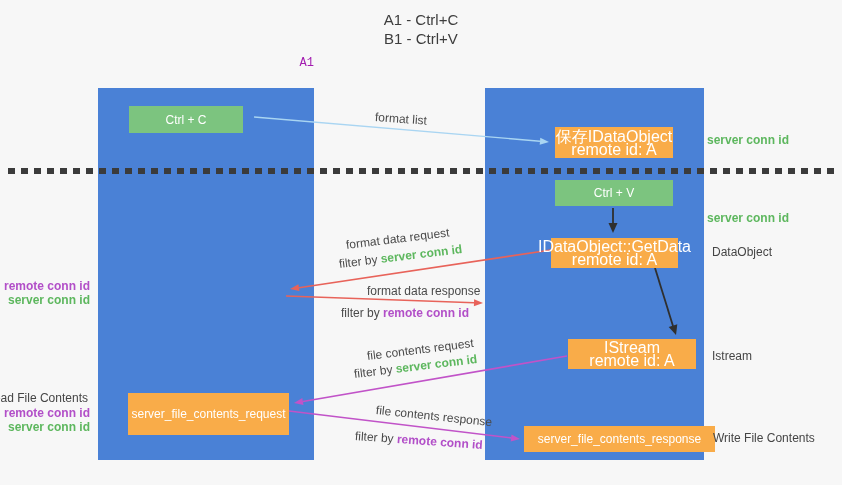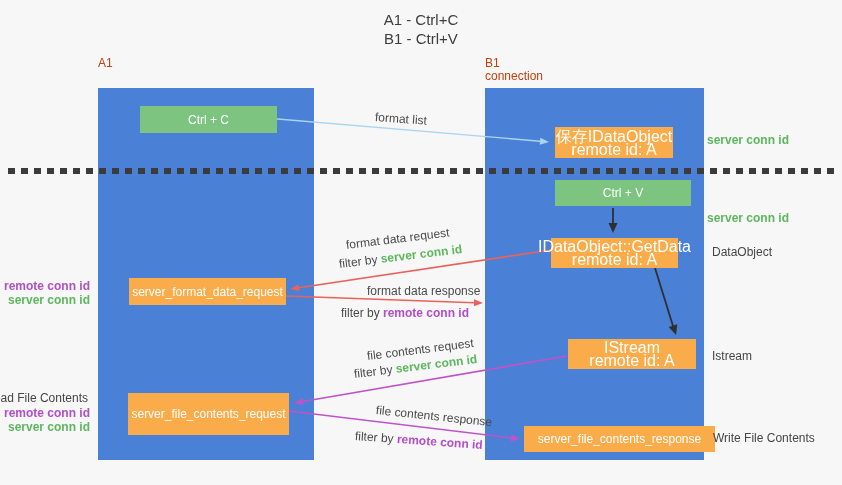--- a/index.html
+++ b/index.html
@@ -14,21 +14,21 @@
     --text-dark:#454545;
     --text-green:#5db75e;
     --text-purple:#b24fc8;
   }
   *{margin:0;padding:0;box-sizing:border-box;}
   body{font-family:"Liberation Sans",sans-serif;background:#fff;}
   .canvas{position:relative;width:842px;height:485px;background:var(--bg);overflow:hidden;}
 
   .title{position:absolute;left:0;top:10px;width:842px;text-align:center;
          font-size:15px;line-height:19px;color:#3d3d3d;}
-  .col-header{position:absolute;text-align:left;font-size:12px;line-height:13px;color:#c2410c;}
+  .col-header{position:absolute;text-align:right;font-size:12px;line-height:13px;color:#a21caf;font-family:Liberation Mono, monospace;}
   .col-header.left{left:98px;top:57px;width:216px;}
   .col-header.right{left:485px;top:57px;width:219px;}
 
   .lifeline{position:absolute;background:var(--col-blue);top:88px;height:372px;}
   .lifeline.left{left:98px;width:216px;}
   .lifeline.right{left:485px;width:219px;}
 
   .dashed-line{position:absolute;left:8px;top:168px;width:826px;height:6px;z-index:5;
     background:repeating-linear-gradient(90deg,#3b3b3b 0 7px,transparent 7px 13px);}
 
@@ -59,24 +59,20 @@
 <div class="canvas">
 
   <div class="title">
     <div>A1 - Ctrl+C</div>
     <div>B1 - Ctrl+V</div>
   </div>
 
   <div class="col-header left">
     <div>A1</div>
   </div>
-  <div class="col-header right">
-    <div>B1</div>
-    <div>connection</div>
-  </div>
 
   <div class="lifeline left"></div>
   <div class="lifeline right"></div>
 
   <div class="dashed-line"></div>
 
   <svg class="arrows" width="842" height="485">
 
     <line class="st-blue" x1="254" y1="117" x2="540" y2="141.2" stroke-width="1.4"></line>
     <polygon class="fl-blue" points="549,142 539.7,144.7 540.3,137.7"></polygon>
@@ -93,35 +89,34 @@
     <line class="st-blk" x1="655" y1="268" x2="673" y2="326" stroke-width="1.8"></line>
     <polygon class="fl-blk" points="676,335 668.7,326.9 677.3,324.2"></polygon>
 
     <line class="st-mag" x1="567" y1="356" x2="302.9" y2="401.5" stroke-width="1.6"></line>
     <polygon class="fl-mag" points="294,403 302.3,398.0 303.5,404.9"></polygon>
 
     <line class="st-mag" x1="289" y1="411" x2="511.1" y2="437.9" stroke-width="1.6"></line>
     <polygon class="fl-mag" points="520,439 510.7,441.4 511.5,434.4"></polygon>
   </svg>
 
-  <div class="node green" style="left:140px;top:106px;width:137px;height:27px;">Ctrl + C</div>
+  <div class="node green" style="left:129px;top:106px;width:114px;height:27px;">Ctrl + C</div>
 
   <div class="node orange two-line" style="left:555px;top:127px;width:118px;height:31px;">
     <div>保存IDataObject</div>
     <div>remote id: A</div>
   </div>
 
-  <div class="node green" style="left:555px;top:180px;width:136px;height:26px;">Ctrl + V</div>
+  <div class="node green" style="left:555px;top:180px;width:118px;height:26px;">Ctrl + V</div>
 
   <div class="node orange two-line" style="left:551px;top:238px;width:127px;height:30px;">
     <div>IDataObject::GetData</div>
     <div>remote id: A</div>
   </div>
 
-  <div class="node orange" style="left:129px;top:278px;width:157px;height:27px;">server_format_data_request</div>
 
 
   <div class="node orange two-line" style="left:568px;top:339px;width:128px;height:30px;">
     <div>IStream</div>
     <div>remote id: A</div>
   </div>
 
   <div class="node orange" style="left:128px;top:393px;width:161px;height:42px;">server_file_contents_request</div>
 
   <div class="node orange" style="left:524px;top:426px;width:191px;height:26px;">server_file_contents_response</div>

